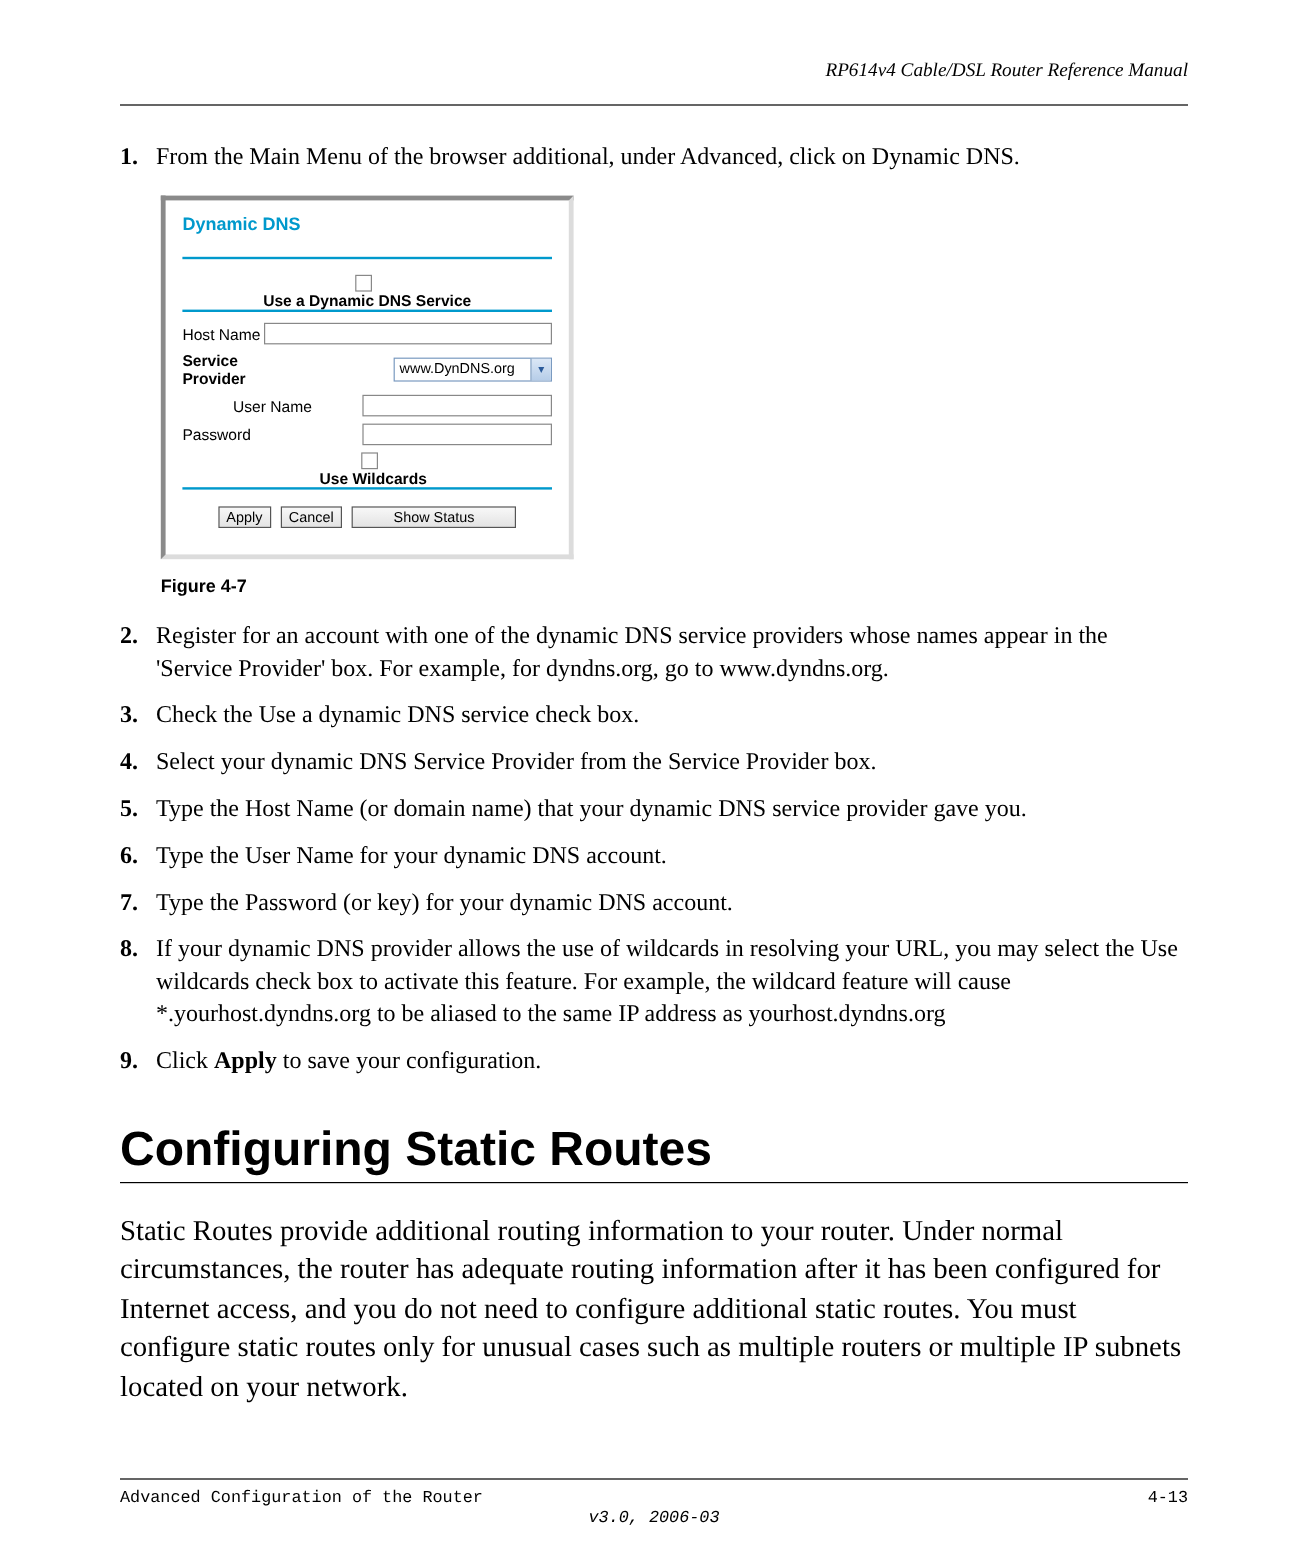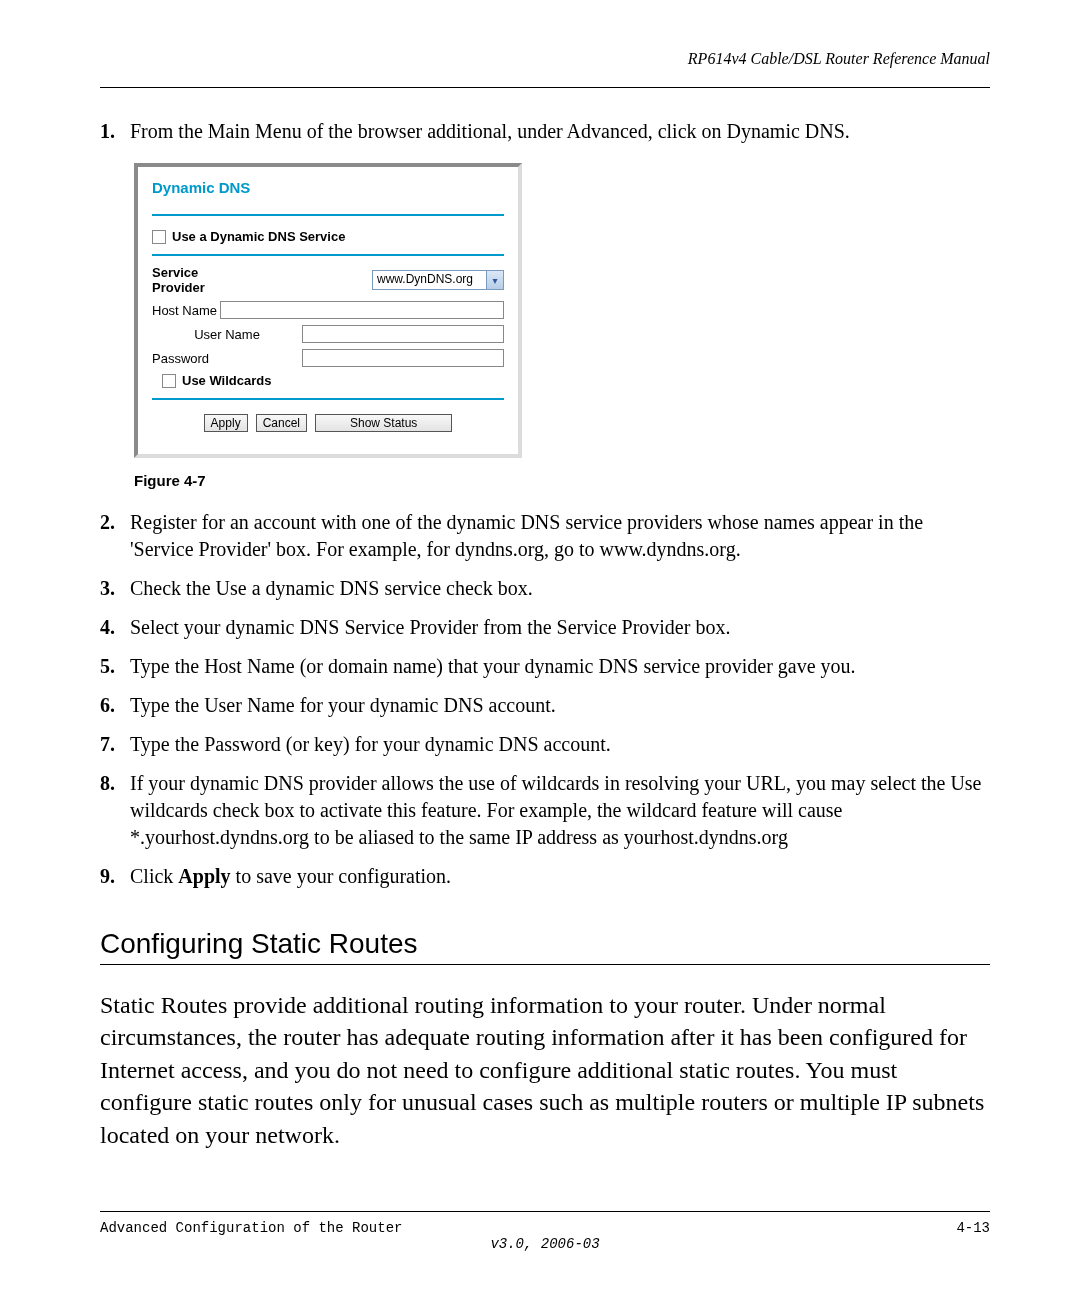--- a/index.html
+++ b/index.html
@@ -38,21 +38,21 @@
     font-weight: bold;
     min-width: 30px;
   }
   ol.steps > li .txt {
     flex: 1;
   }
   .figwrap {
     margin: 18px 0 10px 34px;
   }
   .panel {
-    width: 388px;
+    width: 344px;
     border: 4px solid #8a8a8a;
     border-right-color: #dcdcdc;
     border-bottom-color: #dcdcdc;
     background: #fff;
     padding: 10px 14px 22px 14px;
     font-family: Arial, Helvetica, sans-serif;
     font-size: 13px;
     color: #000;
     box-sizing: border-box;
   }
@@ -64,22 +64,23 @@
     border-bottom: 2px solid #0099cc;
     margin-bottom: 10px;
   }
   .panel-row {
     display: flex;
     align-items: center;
     padding: 3px 0;
   }
   .panel-row.sep {
     border-bottom: 2px solid #0099cc;
-    padding-bottom: 10px;
+    padding-bottom: 0;
     margin-bottom: 6px;
+    flex-direction: column;
   }
   .chk {
     width: 12px; height: 12px;
     border: 1px solid #888;
     background: #fff;
     margin-right: 6px;
     display: inline-block;
   }
   .bold { font-weight: bold; }
   .lbl { width: 100px; }
@@ -121,22 +122,22 @@
   }
   .btn.wide { padding: 1px 34px; }
   .figcap {
     font-family: Arial, Helvetica, sans-serif;
     font-weight: bold;
     font-size: 15px;
     margin: 14px 0 20px 34px;
   }
   h2.section {
     font-family: Arial, Helvetica, sans-serif;
-    font-size: 28px;
-    font-weight: normal;
+    font-size: 40px;
+    font-weight: bold;
     margin: 38px 0 0 0;
     padding-bottom: 4px;
     border-bottom: 1.5px solid #000;
   }
   p.body {
     font-size: 24px;
     line-height: 1.35;
     margin: 24px 0 0 0;
   }
   .footer {
@@ -173,31 +174,31 @@
   <div class="figwrap">
     <div class="panel">
       <div class="panel-title">Dynamic DNS</div>
 
       <div class="panel-row sep">
         <span class="chk"></span>
         <span class="bold">Use a Dynamic DNS Service</span>
       </div>
 
       <div class="panel-row">
+        <span style="width:68px;">Host Name</span>
+        <div class="tinput"></div>
+      </div>
+
+      <div class="panel-row">
         <span class="lbl bold">Service Provider</span>
         <span class="flex1"></span>
         <div class="select" style="width:130px;">
           <span class="val">www.DynDNS.org</span>
           <span class="arrow">▾</span>
         </div>
-      </div>
-
-      <div class="panel-row">
-        <span style="width:68px;">Host Name</span>
-        <div class="tinput"></div>
       </div>
 
       <div class="panel-row">
         <span style="width:150px;text-align:center;">User Name</span>
         <div class="tinput"></div>
       </div>
 
       <div class="panel-row">
         <span style="width:150px;">Password</span>
         <div class="tinput"></div>

